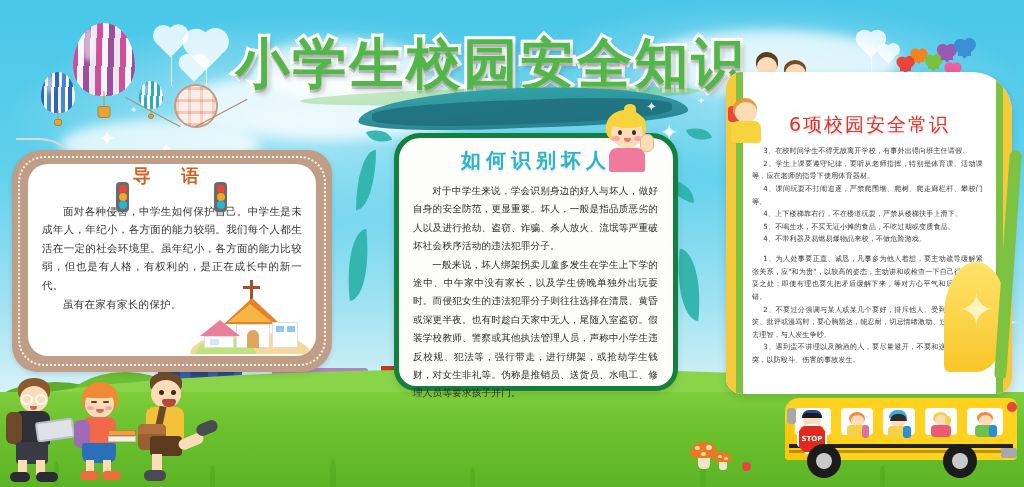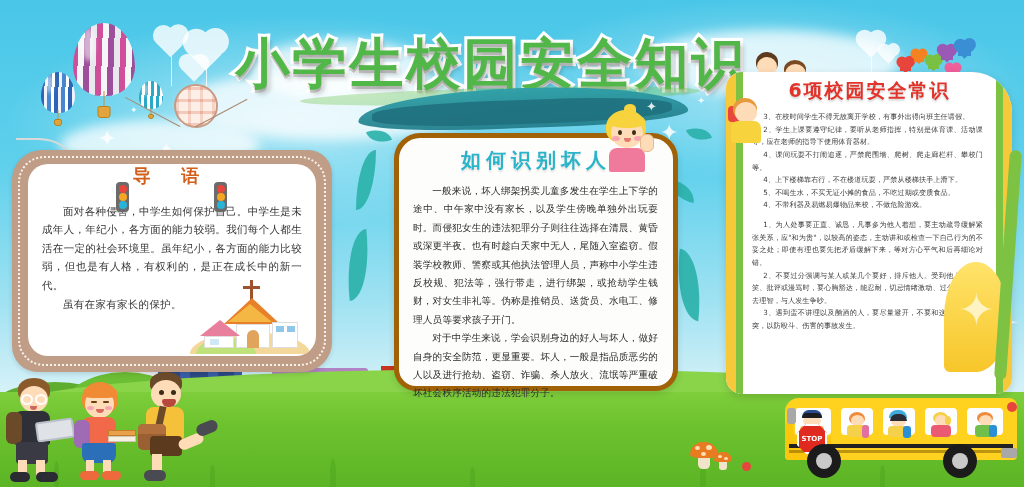--- a/index.html
+++ b/index.html
@@ -131,21 +131,21 @@
   .church{ position:absolute; right:6px; bottom:2px; width:120px; height:74px;}
 
   
   .pl-tail{ position:absolute; left:4px; top:-12px; width:56px; height:38px;
     border:2px solid #d9d9d9; border-radius:0 60% 0 0; border-left:none; border-bottom:none;}
 
   
   .panel-mid{
     position:absolute; left:394px; top:133px; width:284px; height:258px;
     background:#fdfdfb;
-    border:5px solid #a16207;
+    border:5px solid #15803d;
     border-radius:26px 26px 22px 22px;
     box-shadow:0 3px 7px rgba(0,0,0,.12);
   }
   .pm-title{
     text-align:center; margin-top:9px;
     font-size:20px; font-weight:bold; color:#29b4c9;
     letter-spacing:5px;
     -webkit-text-stroke:3px #ffffff; paint-order:stroke fill;
     text-shadow:0 2px 2px rgba(0,0,0,.13);
   }
@@ -180,22 +180,22 @@
   }
   .pr-edge-y{ position:absolute; left:0; top:0; bottom:0; width:10px; background:#f6c93a;}
   .pr-edge-g{ position:absolute; left:10px; top:0; bottom:0; width:7px; background:#7dc242;}
   .pr-edge-ry{ position:absolute; right:0; top:0; bottom:0; width:9px; background:#f6c93a;}
   .pr-edge-rg{ position:absolute; right:9px; top:0; bottom:0; width:7px; background:#7dc242;}
   .pr-inner{
     position:absolute; left:20px; right:19px; top:6px; bottom:6px;
     background:#ffffff; border-radius:8px 30px 8px 8px;
   }
   .pr-title-red{
-    text-align:center; 
-    font-size:19px; font-weight:bold; color:#e2332a; letter-spacing:2px;
+    text-align:center; margin-top:34px;
+    font-size:19px; font-weight:normal; color:#e2332a; letter-spacing:2px;
     -webkit-text-stroke:2.5px #ffffff; paint-order:stroke fill;
     text-shadow:0 2px 2px rgba(0,0,0,.16);
   }
   .pr-title-green{
     text-align:center; margin-top:9px;
     font-size:19px; font-weight:bold; color:#3faa3c; letter-spacing:2px;
     -webkit-text-stroke:2.5px #ffffff; paint-order:stroke fill;
     text-shadow:0 2px 2px rgba(0,0,0,.16);
   }
   .pr-list{ margin:7px 10px 0 6px; }
@@ -462,22 +462,22 @@
         <div style="position:absolute;left:82px;top:42px;width:26px;height:26px;background:#ffffff;border:1px solid #dedede;"></div>
         <div style="position:absolute;left:86px;top:46px;width:8px;height:6px;background:#8fc7e8;"></div>
         <div style="position:absolute;left:97px;top:46px;width:8px;height:6px;background:#8fc7e8;"></div>
       </div>
     </div>
   </div>
 
   <div class="panel-mid">
     <div class="pm-title">如何识别坏人</div>
     <div class="pm-body">
+      <p>对于中学生来说，学会识别身边的好人与坏人，做好自身的安全防范，更显重要。坏人，一般是指品质恶劣的人以及进行抢劫、盗窃、诈骗、杀人放火、流氓等严重破坏社会秩序活动的违法犯罪分子。</p>
       <p>一般来说，坏人绑架拐卖儿童多发生在学生上下学的途中、中午家中没有家长，以及学生傍晚单独外出玩耍时。而侵犯女生的违法犯罪分子则往往选择在清晨、黄昏或深更半夜。也有时趁白天家中无人，尾随入室盗窃。假装学校教师、警察或其他执法管理人员，声称中小学生违反校规、犯法等，强行带走，进行绑架，或抢劫学生钱财，对女生非礼等。伪称是推销员、送货员、水电工、修理人员等要求孩子开门。</p>
-      <p>对于中学生来说，学会识别身边的好人与坏人，做好自身的安全防范，更显重要。坏人，一般是指品质恶劣的人以及进行抢劫、盗窃、诈骗、杀人放火、流氓等严重破坏社会秩序活动的违法犯罪分子。</p>
     </div>
   </div>
 
   <div class="char" style="left:600px;top:104px;width:58px;height:72px;z-index:7;">
     <div style="position:absolute;left:24px;top:0;width:12px;height:9px;background:#f7d33e;border-radius:50% 50% 0 0;"></div>
     <div style="position:absolute;left:6px;top:6px;width:40px;height:34px;background:#f7d33e;border-radius:50% 50% 42% 42%;"></div>
     <div class="round skin" style="position:absolute;left:11px;top:14px;width:32px;height:30px;"></div>
     <div style="position:absolute;left:9px;top:10px;width:36px;height:14px;background:#f7d33e;border-radius:50% 50% 40% 40%;"></div>
     <div style="position:absolute;left:18px;top:26px;width:4px;height:5px;background:#3b2a16;border-radius:50%;"></div>
     <div style="position:absolute;left:32px;top:26px;width:4px;height:5px;background:#3b2a16;border-radius:50%;"></div>

